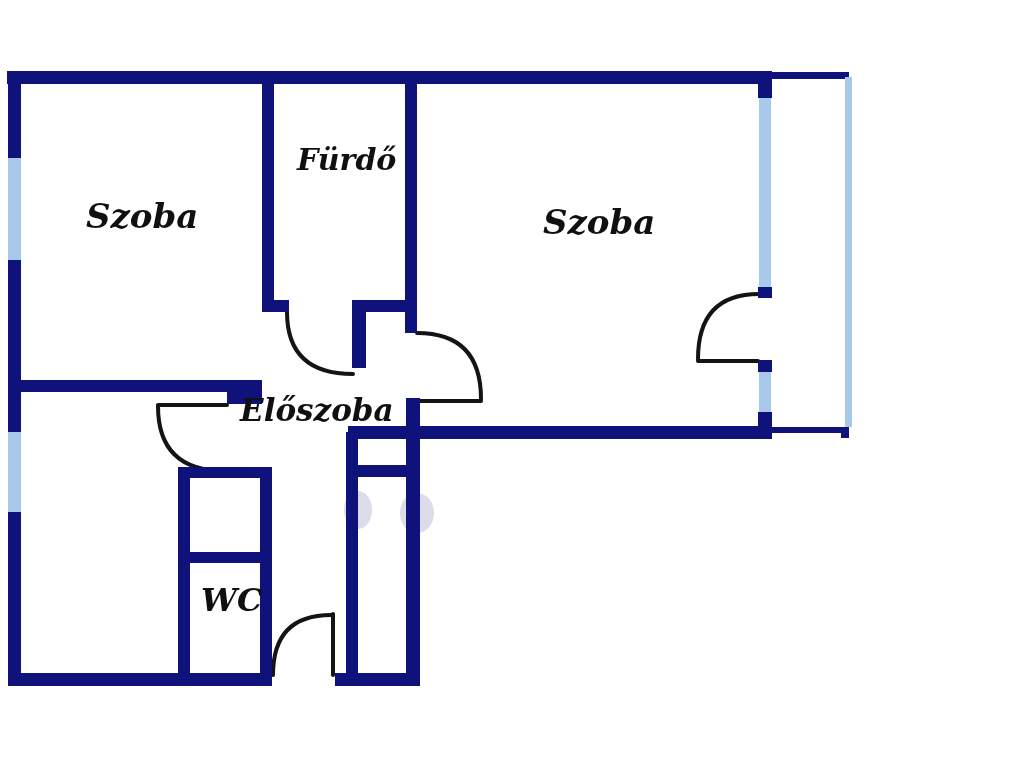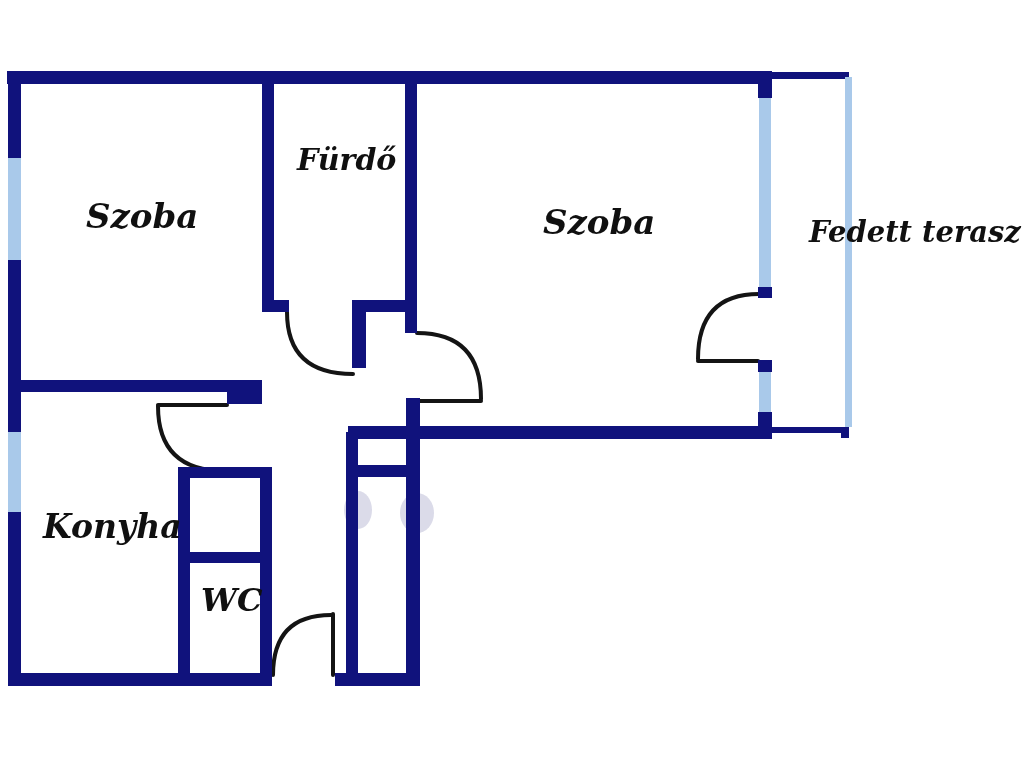--- a/index.html
+++ b/index.html
@@ -104,17 +104,16 @@
 
   <div class="window" style="left:8px;top:158px;width:13px;height:102px;"></div>
   <div class="window" style="left:8px;top:432px;width:13px;height:80px;"></div>
   <div class="window" style="left:759px;top:98px;width:12px;height:189px;"></div>
   <div class="window" style="left:759px;top:372px;width:12px;height:40px;"></div>
   <div class="window" style="left:845px;top:77px;width:7px;height:350px;"></div>
 
   <div class="room-label lbl-szoba-left">Szoba</div>
   <div class="room-label lbl-furdo">Fürdő</div>
   <div class="room-label lbl-szoba-right">Szoba</div>
-  <div class="room-label lbl-fedett">Fedett terasz</div>
-  <div class="room-label lbl-konyha">Konyha</div>
+  <div class="room-label lbl-eloszoba">Előszoba</div>
   <div class="room-label lbl-wc">WC</div>
 
 </div>
 
 </body></html>

